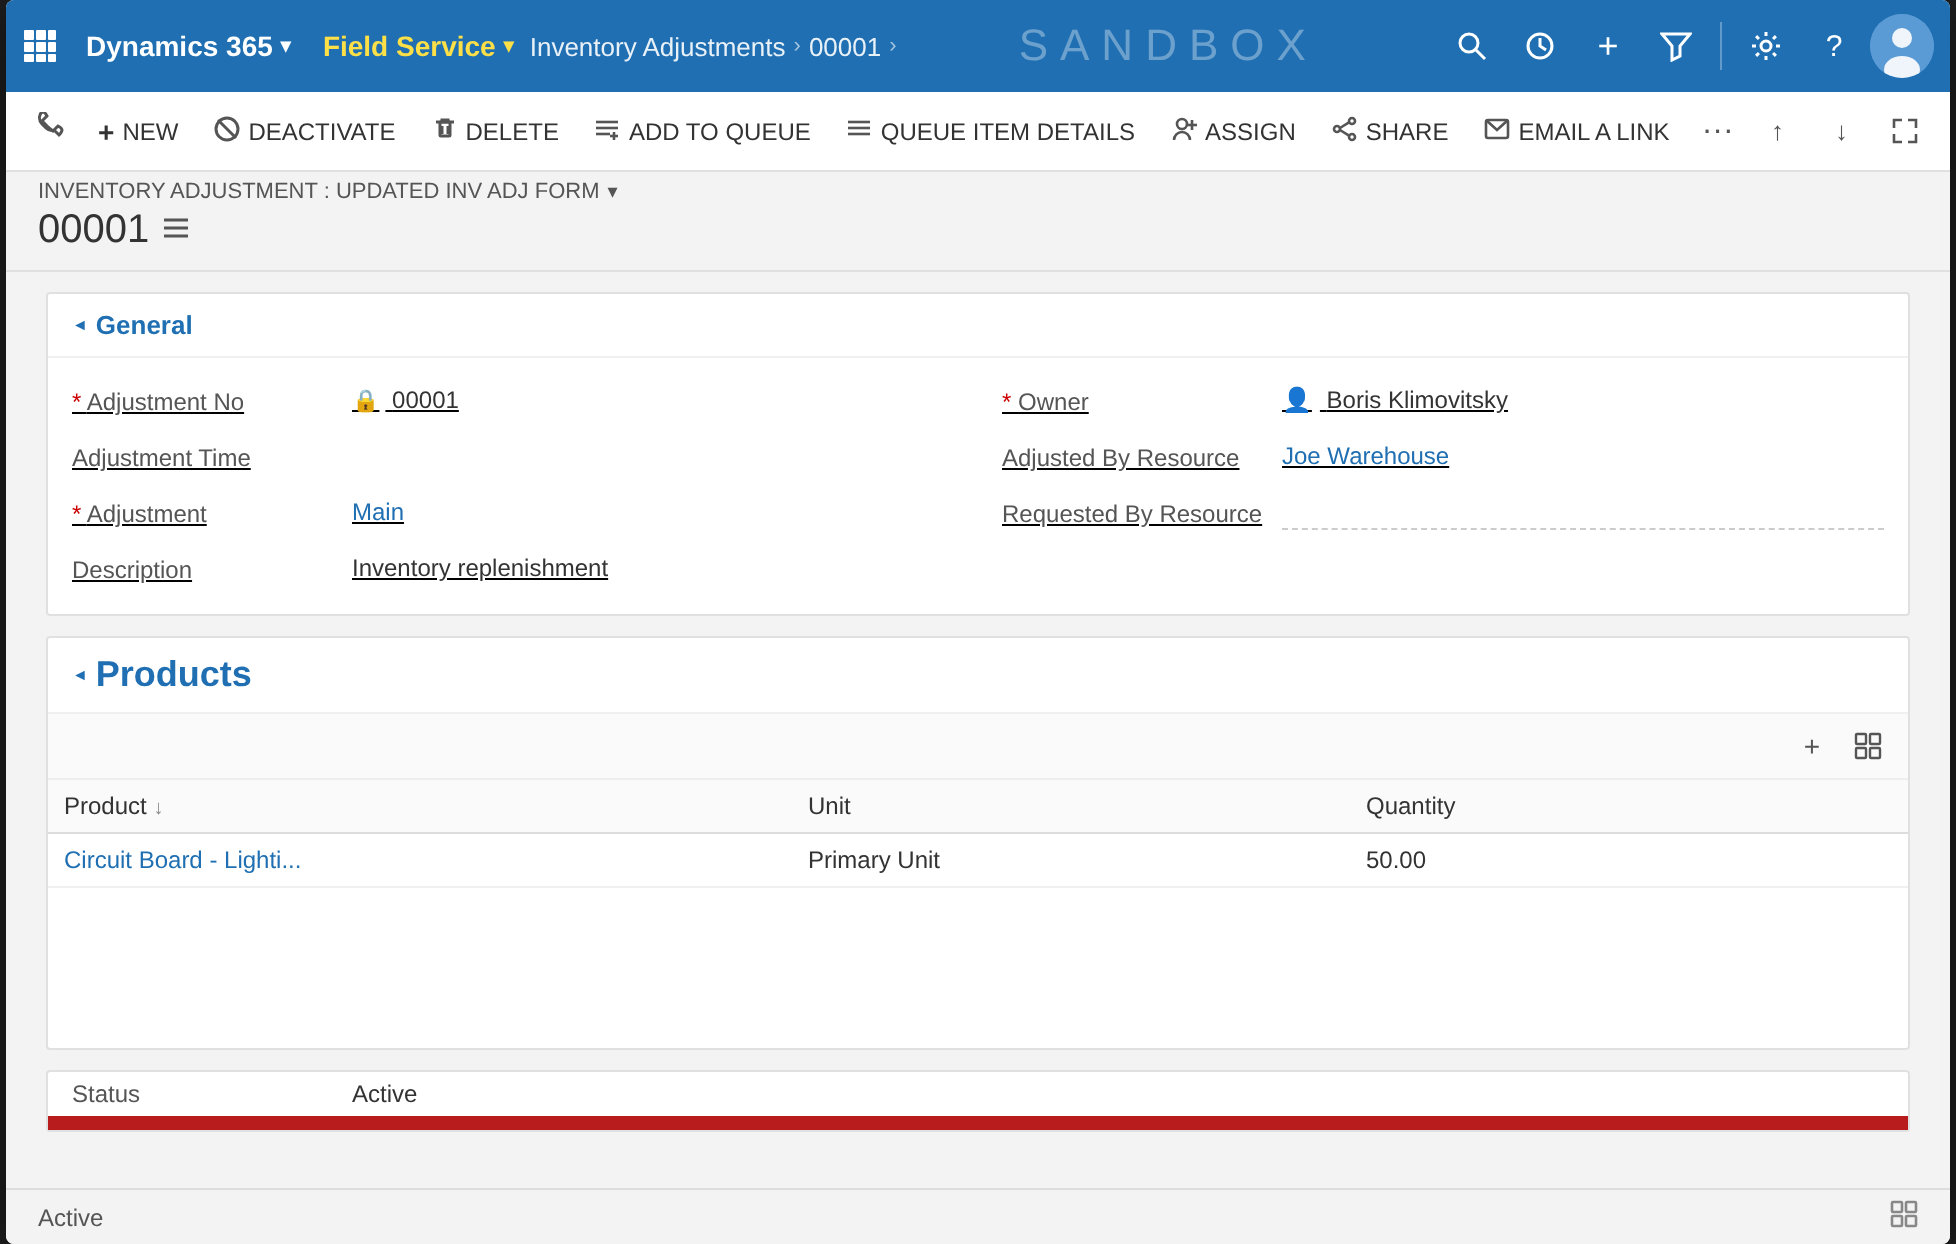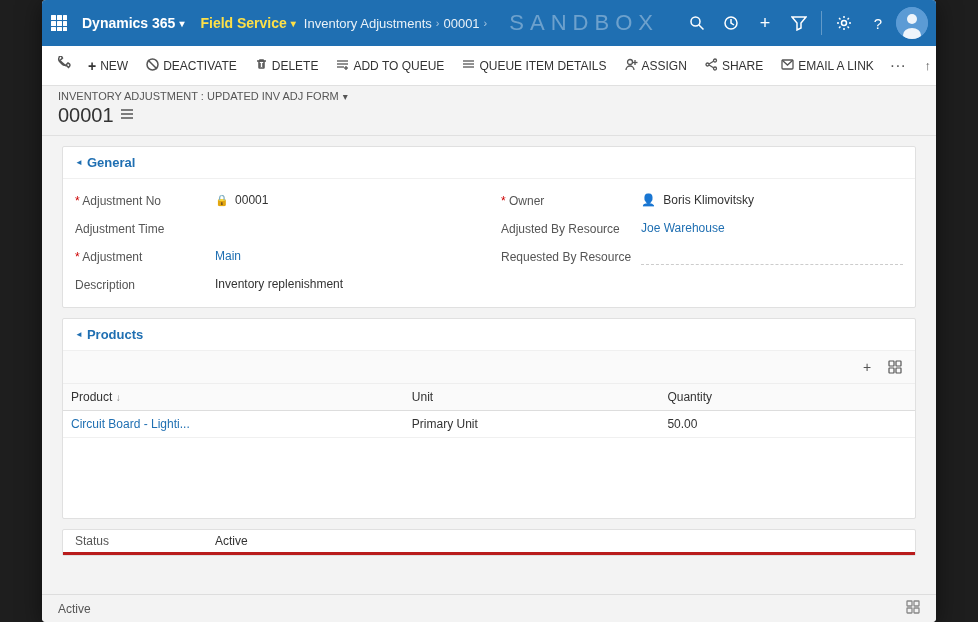--- a/index.html
+++ b/index.html
@@ -6,21 +6,21 @@
     body {
       font-family: 'Segoe UI', Arial, sans-serif;
       font-size: 13px;
       background: #1e1e1e;
       display: flex;
       justify-content: center;
       align-items: center;
       min-height: 100vh;
     }
     .window {
-      width: 894px;
+      width: 972px;
       height: 622px;
       background: #f3f3f3;
       border-radius: 4px;
       overflow: hidden;
       box-shadow: 0 4px 24px rgba(0,0,0,0.5);
       display: flex;
       flex-direction: column;
     }
     
     .top-nav {
@@ -194,21 +194,21 @@
       align-items: center;
       gap: 4px;
       border-bottom: 1px solid #f0f0f0;
       cursor: pointer;
     }
     .section-body {
       display: grid;
       grid-template-columns: 1fr 1fr;
       padding: 8px 0;
     }
-    .field-group { padding: 0 12px; }
+    .field-group { padding: 0 12px; text-decoration: underline; }
     .field-row {
       display: flex;
       align-items: flex-start;
       padding: 6px 0;
       min-height: 28px;
     }
     .field-label {
       width: 140px;
       font-size: 12px;
       color: #555;
@@ -291,21 +291,21 @@
     .footer-status {
       background: white;
       margin: 0 20px;
       border: 1px solid #e0e0e0;
       border-radius: 2px;
     }
     .status-row {
       display: flex;
       align-items: flex-start;
       padding: 4px 12px;
-      border-bottom: 3px solid #b91c1c;
+      border-bottom: 7px solid #b91c1c;
     }
     .status-label { width: 140px; font-size: 12px; color: #555; }
     .status-value { font-size: 12px; color: #333; }
     .bottom-bar {
       background: #f3f3f3;
       height: 28px;
       display: flex;
       align-items: center;
       padding: 0 16px;
       border-top: 1px solid #ddd;
@@ -572,21 +572,21 @@
             <div class="field-label">Requested By Resource</div>
             <div class="field-dotted"></div>
           </div>
         </div>
       </div>
     </div>
 
     <div class="products-section">
       <div class="products-header">
         <span style="font-size:8px;color:#1f6fb2;">◄</span>
-        <span style="color:#1f6fb2;font-size:13px;font-weight:600;">Products</span>
+        <span style="color:#1f6fb2;font-size:18px;font-weight:600;">Products</span>
       </div>
       <div class="products-toolbar">
         <div class="products-tool-btn">+</div>
         <div class="products-tool-btn">
           <svg width="14" height="14" viewBox="0 0 14 14" fill="none" stroke="#555" stroke-width="1.2">
             <rect x="1" y="1" width="5" height="5" rx="0.5"></rect>
             <rect x="8" y="1" width="5" height="5" rx="0.5"></rect>
             <rect x="1" y="8" width="5" height="5" rx="0.5"></rect>
             <rect x="8" y="8" width="5" height="5" rx="0.5"></rect>
           </svg>

